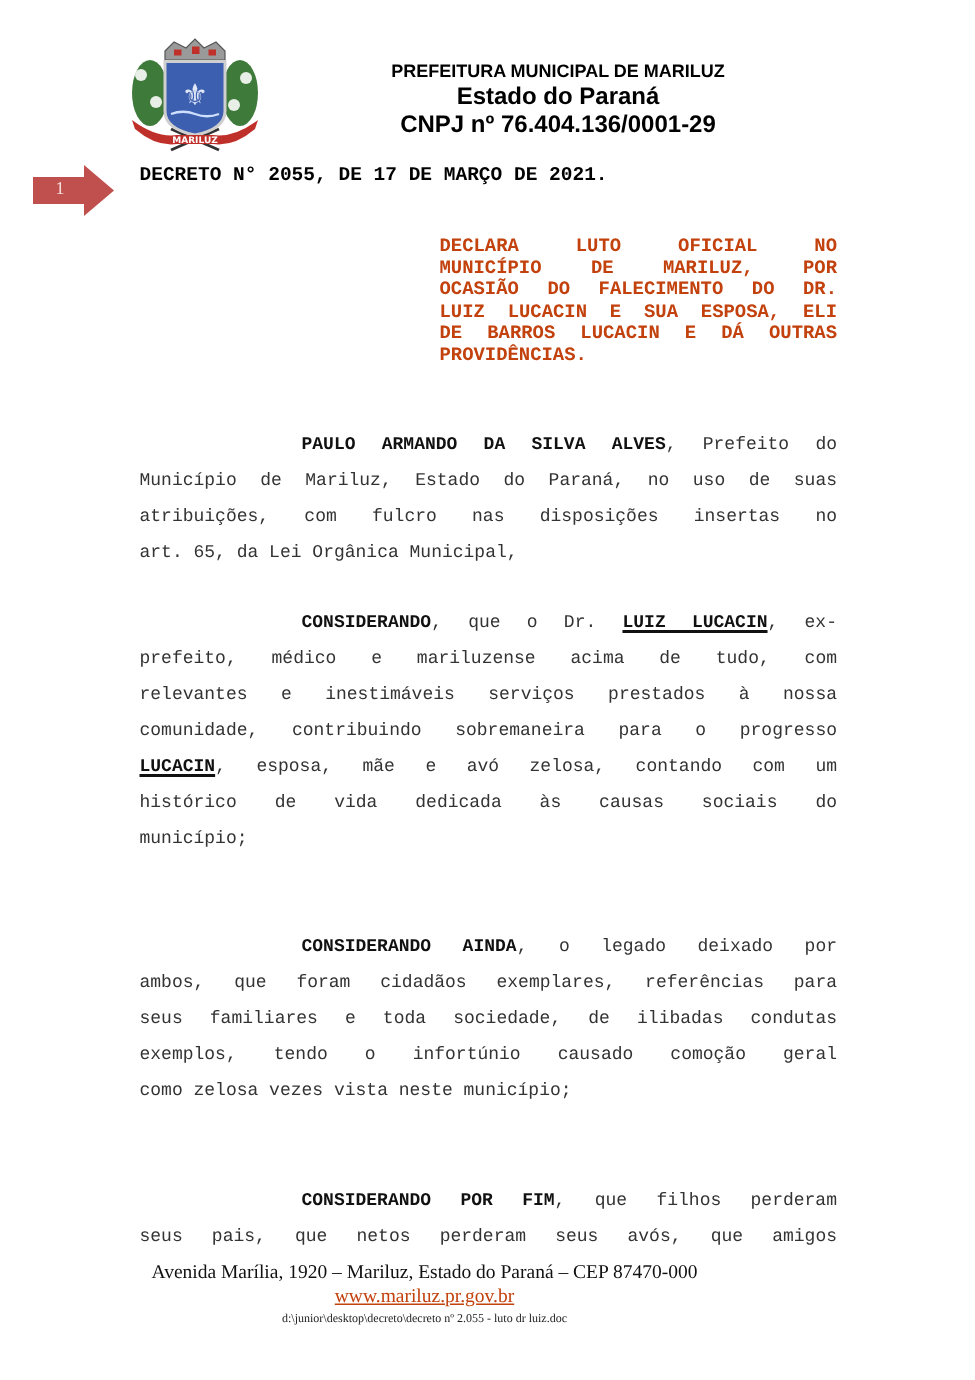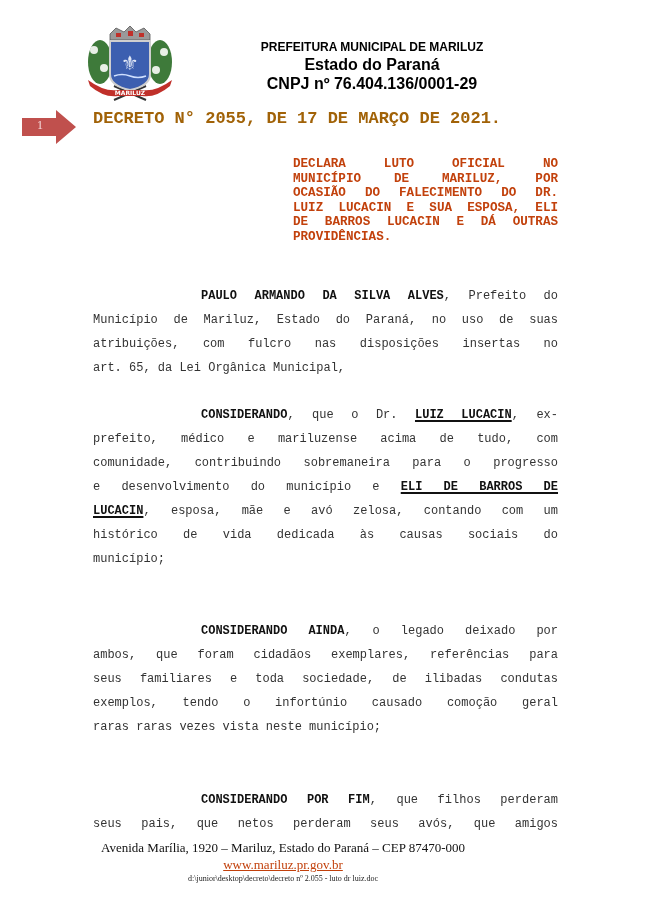--- a/index.html
+++ b/index.html
@@ -13,21 +13,21 @@
     .header-text .h1 { font-size: 12px; line-height: 18px; }
     .header-text .h2 { font-size: 16px; line-height: 18px; }
     .header-text .h3 { font-size: 16px; line-height: 20px; }
 
     
     .arrow { position: absolute; left: 22px; top: 110px; width: 54px; height: 34px; }
     .arrow-label { position: absolute; left: 22px; top: 118px; width: 36px; text-align: center;
       font-family: "Liberation Serif", serif; font-size: 12px; color: #f5dcdc; }
 
     .mono { font-family: "Liberation Mono", monospace; color: #222; }
-    .title { position: absolute; left: 93px; top: 109px; font-size: 17px; font-weight: bold; color: #a16207; white-space: nowrap; text-align: center; }
+    .title { position: absolute; left: 93px; top: 109px; font-size: 13px; font-weight: bold; color: #000000; white-space: nowrap; text-align: center; }
 
     .ementa { position: absolute; left: 293px; top: 157px; width: 265px; font-size: 12.6px; line-height: 14.6px;
       font-weight: bold; text-align: justify; text-align-last: left; color: #c2410c; }
     .ementa span { display: block; text-align: justify; text-align-last: justify; }
     .ementa span.last { text-align-last: left; }
 
     .para { position: absolute; left: 93px; width: 465px; font-size: 12px; line-height: 24px; color: #333; }
     .para .line { display: block; text-align: justify; text-align-last: justify; white-space: nowrap; height: 24px; }
     .para .line.last { text-align-last: left; }
     .para .line.indent { padding-left: 108px; }
@@ -95,33 +95,33 @@
   <div class="para mono" style="top:284px;">
     <span class="line indent"><b>PAULO ARMANDO DA SILVA ALVES</b><span>, Prefeito do</span></span>
     <span class="line">Município de Mariluz, Estado do Paraná, no uso de suas</span>
     <span class="line">atribuições, com fulcro nas disposições insertas no</span>
     <span class="line last">art. 65, da Lei Orgânica Municipal,</span>
   </div>
 
   <div class="para mono" style="top:403px;">
     <span class="line indent"><b>CONSIDERANDO</b><span>, que o Dr. </span><b><u>LUIZ LUCACIN</u></b><span>, ex-</span></span>
     <span class="line">prefeito, médico e mariluzense acima de tudo, com</span>
+    <span class="line">relevantes e inestimáveis serviços prestados à nossa</span>
     <span class="line">comunidade, contribuindo sobremaneira para o progresso</span>
-    <span class="line"><span>e desenvolvimento do município e </span><b><u>ELI DE BARROS DE</u></b></span>
     <span class="line"><b><u>LUCACIN</u></b><span>, esposa, mãe e avó zelosa, contando com um</span></span>
     <span class="line">histórico de vida dedicada às causas sociais do</span>
     <span class="line last">município;</span>
   </div>
 
   <div class="para mono" style="top:619px;">
     <span class="line indent"><b>CONSIDERANDO AINDA</b><span>, o legado deixado por</span></span>
     <span class="line">ambos, que foram cidadãos exemplares, referências para</span>
     <span class="line">seus familiares e toda sociedade, de ilibadas condutas</span>
     <span class="line">exemplos, tendo o infortúnio causado comoção geral</span>
-    <span class="line last">raras raras vezes vista neste município;</span>
+    <span class="line last">como zelosa vezes vista neste município;</span>
   </div>
 
   <div class="para mono" style="top:788px;">
     <span class="line indent"><b>CONSIDERANDO POR FIM</b><span>, que filhos perderam</span></span>
     <span class="line">seus pais, que netos perderam seus avós, que amigos</span>
   </div>
 
   <div class="footer">
     <div class="addr">Avenida Marília, 1920 – Mariluz, Estado do Paraná – CEP 87470-000</div>
     <div><span class="site">www.mariluz.pr.gov.br</span></div>

